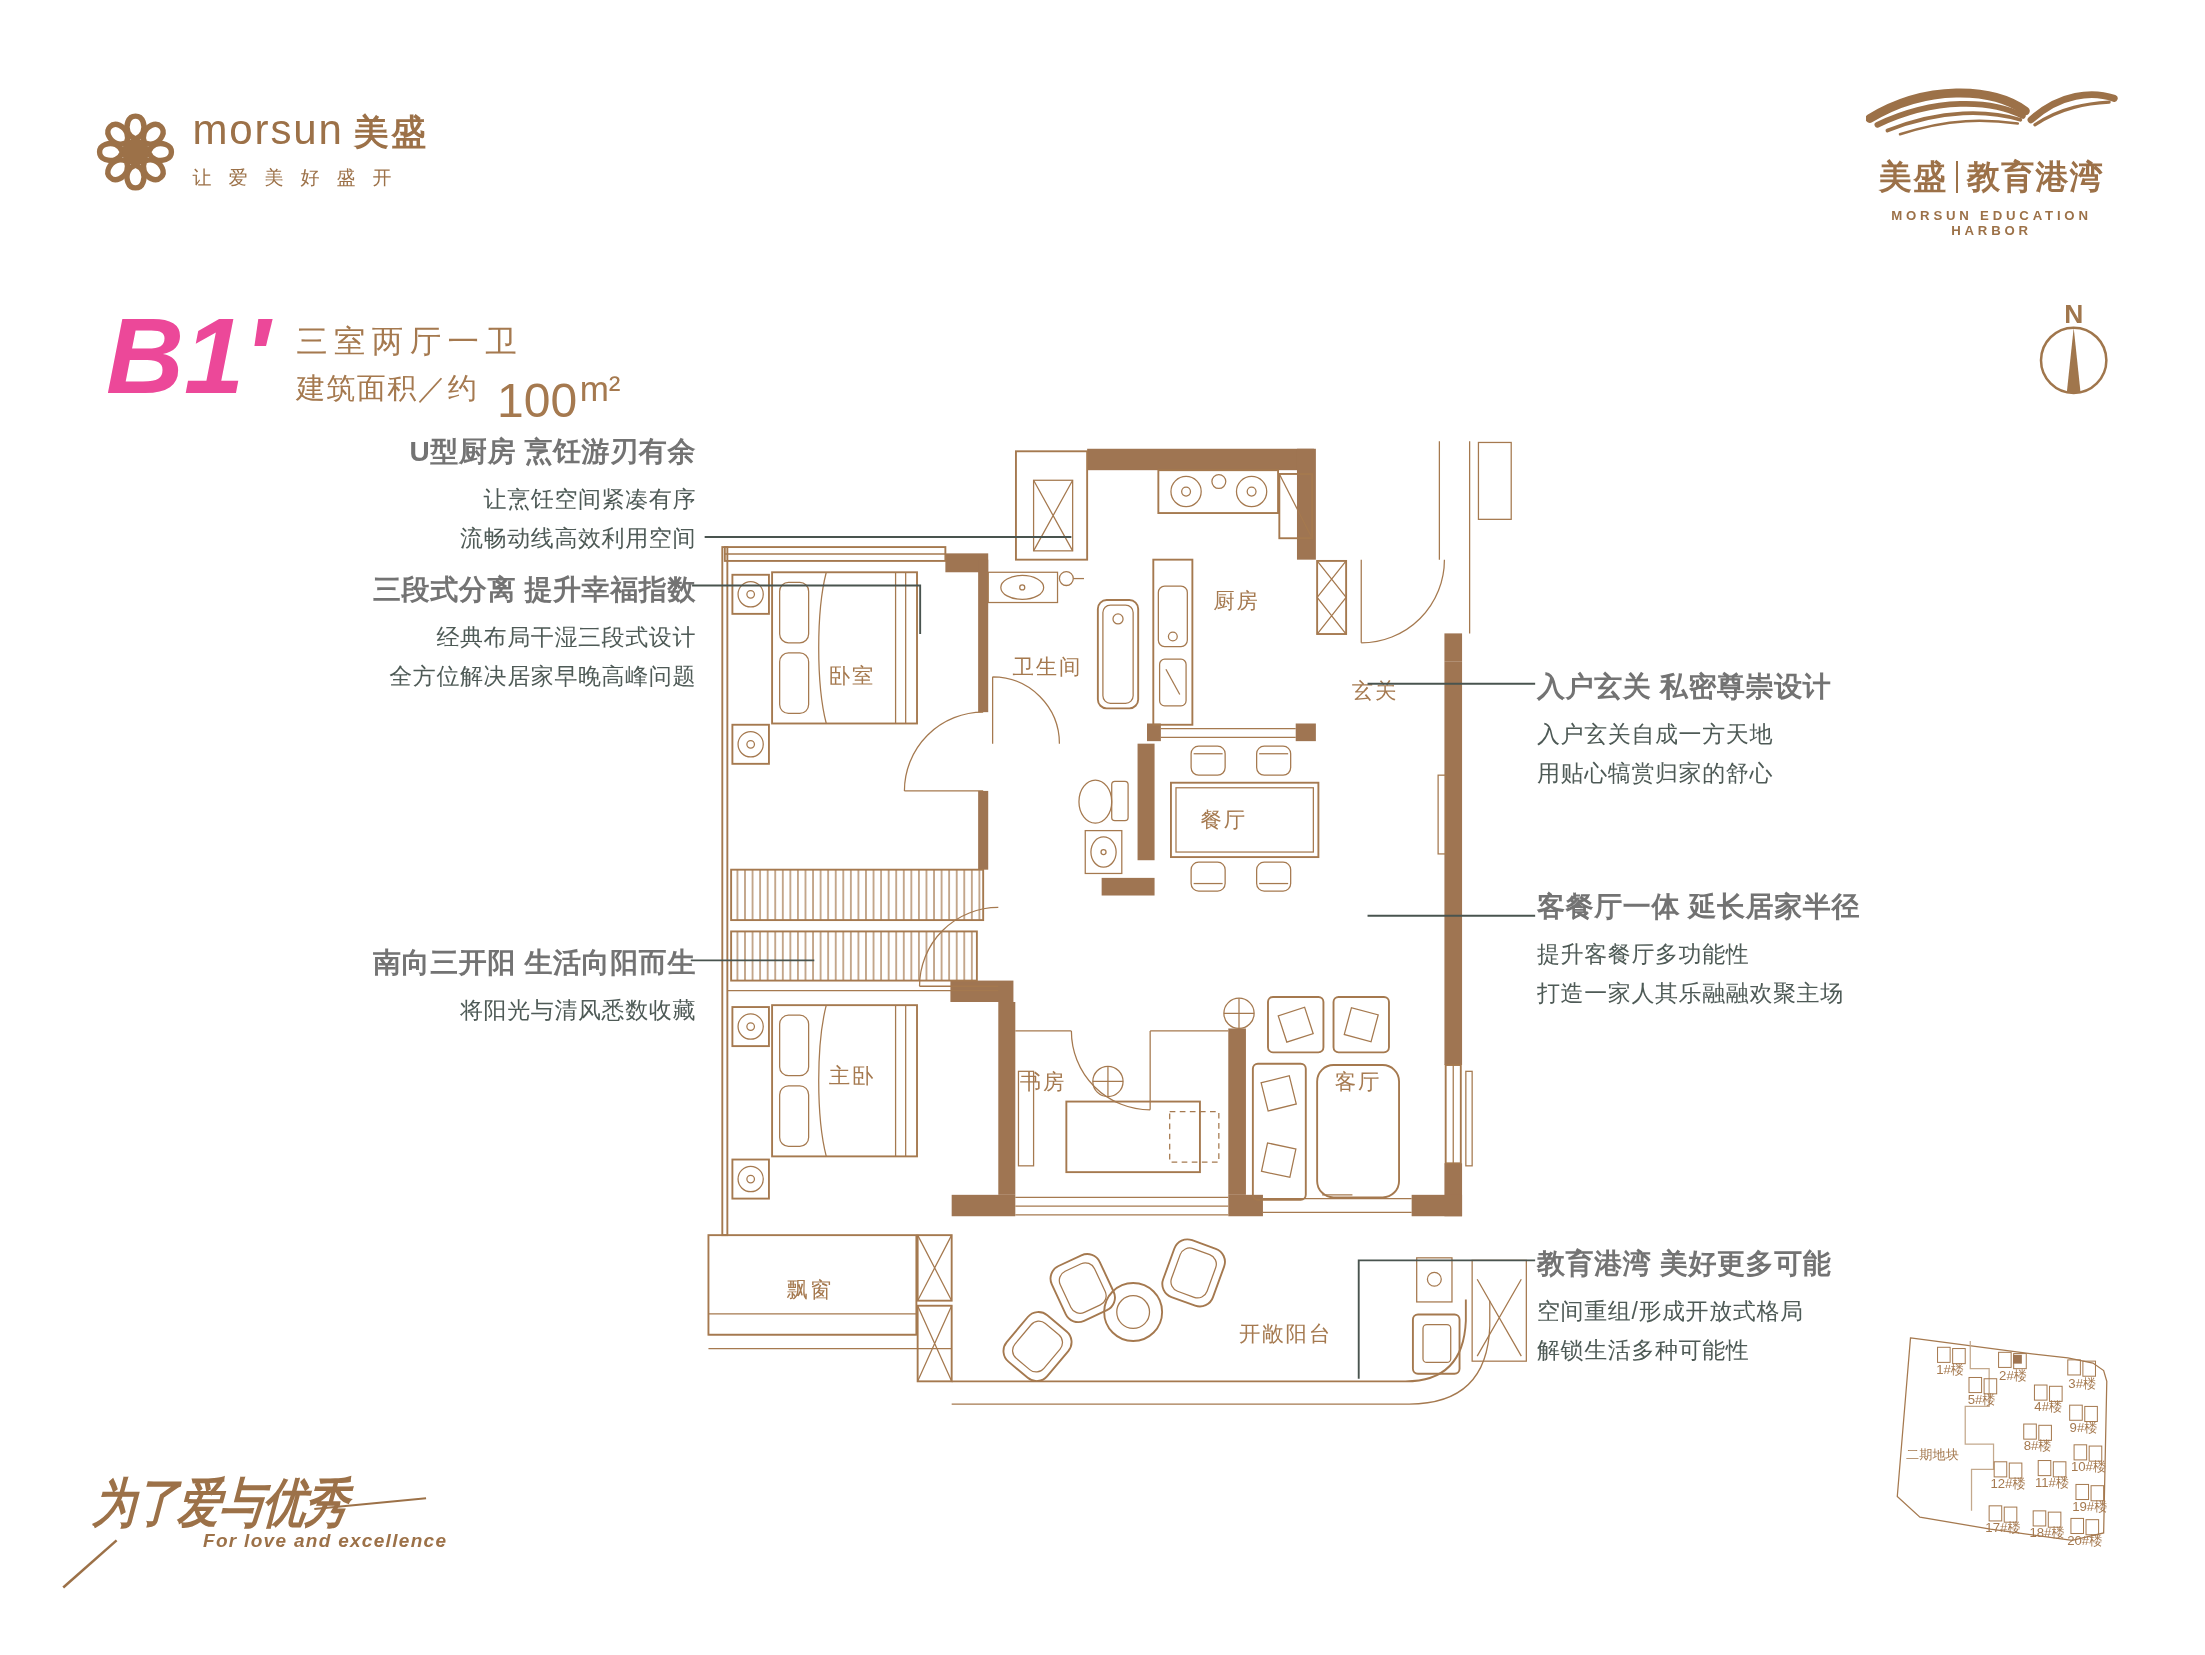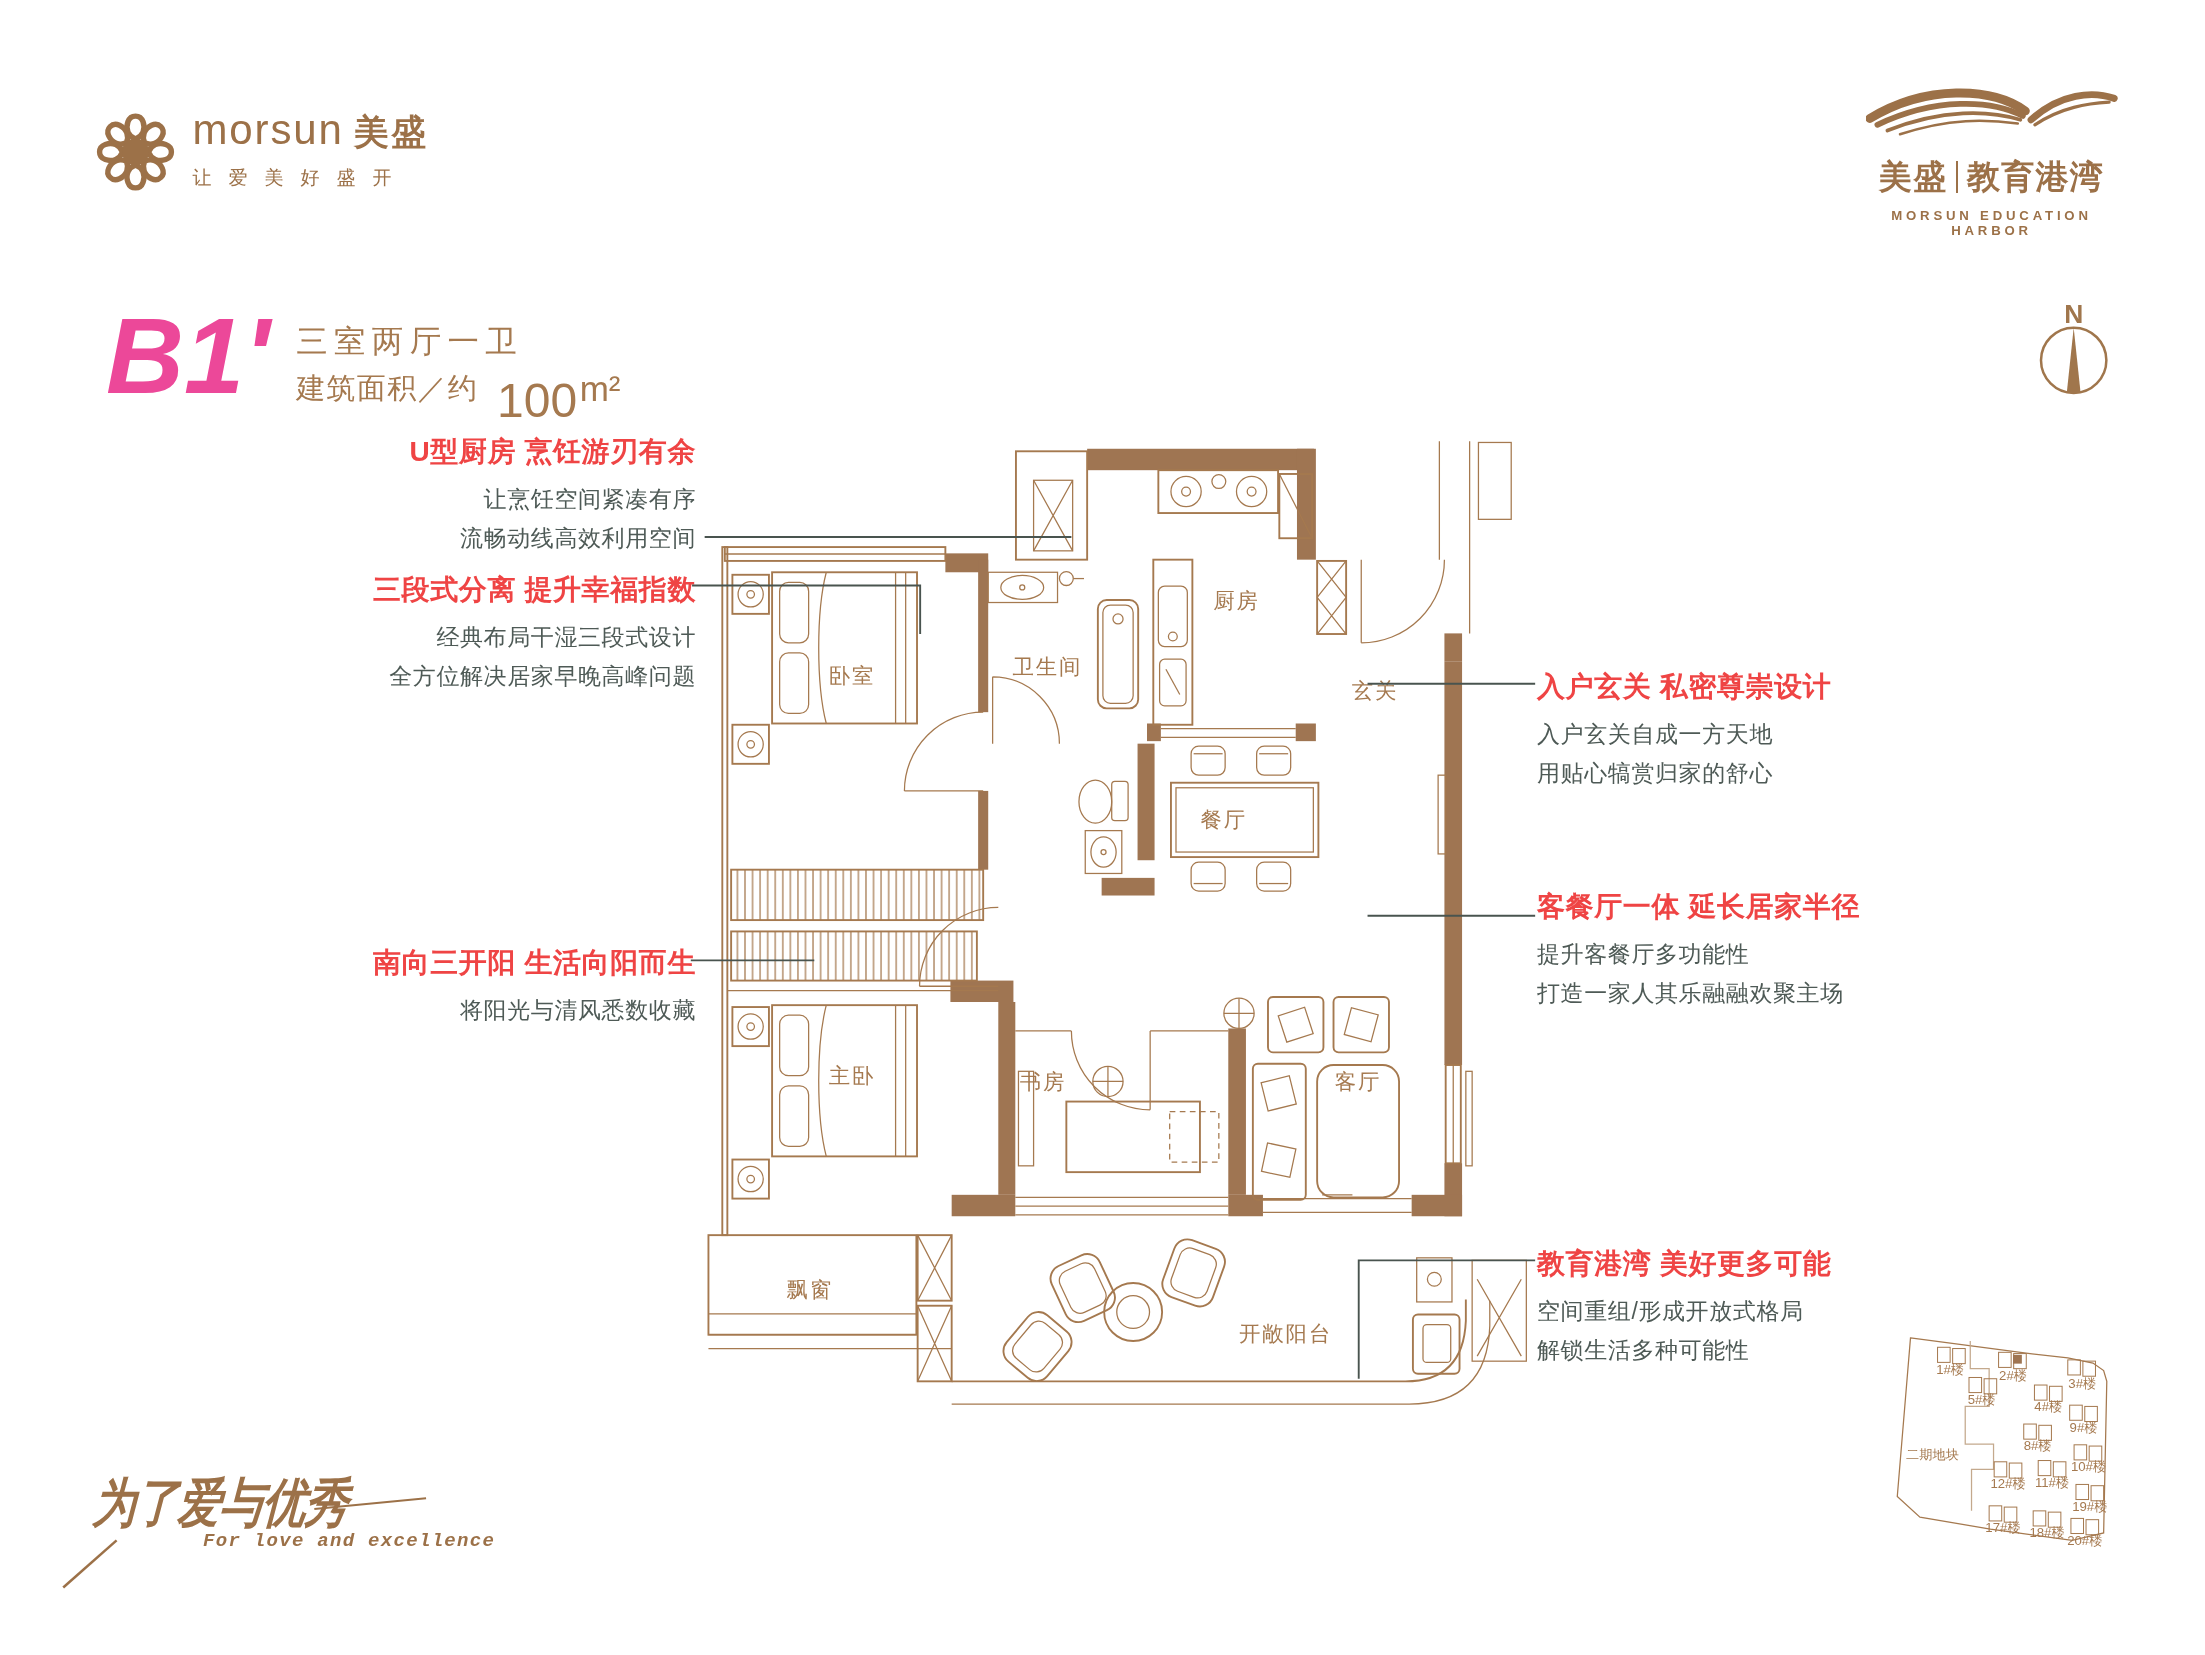--- a/index.html
+++ b/index.html
@@ -23,38 +23,38 @@
              font-family:"Liberation Sans","DejaVu Sans",sans-serif;}
   .unit-info{margin-left:26.5px;margin-top:25px;color:#a5794f;
              font-family:Liberation Sans, sans-serif;}
   .unit-layout{font-size:31.5px;letter-spacing:6.3px;}
   .unit-area{display:flex;align-items:flex-start;margin-top:6.3px;}
   .unit-area-prefix{font-size:29px;letter-spacing:1.3px;}
   .unit-area-value{font-size:48px;line-height:63px;margin-left:19px;}
   .unit-area-unit{font-size:35px;margin-left:2.5px;}
   
   .feat{width:391px;color:#4e5a56;}
-  .feat h3{margin:0 0 8.8px 0;font-size:28px;font-weight:700;color:#ef4444;letter-spacing:0.6px;}
+  .feat h3{margin:0 0 8.8px 0;font-size:28px;font-weight:700;color:#737373;letter-spacing:0.6px;}
   .feat p{margin:0;font-size:23px;line-height:39px;letter-spacing:0.6px;}
   .feat.left{text-align:right;right:1509px;}
   .feat.right{text-align:left;left:1537px;}
   .f1{top:433px;} .f2{top:571px;} .f3{top:944px;}
   .f4{top:668px;} .f5{top:888px;} .f6{top:1245px;}
   
   svg text{font-family:"Liberation Sans","DejaVu Sans",sans-serif;}
   .w{fill:#9f7552;stroke:none;}
   .t{fill:none;stroke:#a5794f;stroke-width:3;}
   .t2{fill:none;stroke:#a5794f;stroke-width:2;}
   .ld{fill:none;stroke:#49544f;stroke-width:3;}
   .rlbl{fill:#a5794f;font-size:34px;letter-spacing:3px;text-anchor:middle;}
   .slbl{fill:#a5794f;font-size:21px;text-anchor:middle;}
   
   .slogan-cn{left:95px;top:1468px;font-size:53px;font-weight:800;font-style:italic;color:#9c7148;
              letter-spacing:-1.3px;transform:scaleX(.82) skewX(-4deg);transform-origin:left top;white-space:nowrap;}
-  .slogan-en{left:203px;top:1530px;font-size:19px;font-weight:700;font-style:italic;color:#9c7148;letter-spacing:1.3px;font-family:Liberation Mono, monospace;}
+  .slogan-en{left:203px;top:1530px;font-size:19px;font-weight:700;font-style:italic;color:#9c7148;letter-spacing:1.3px;}
   .compass{left:2019px;top:295px;}
   .plan{left:668px;top:416px;}
   .siteplan{left:1874px;top:1317px;}
 </style>
 </head>
 <body>
 
 <div class="abs logo-left">
   <svg width="81" height="92" viewBox="-75 -78 150 156">
     <g fill="none" stroke="#9c7148" stroke-width="10">

